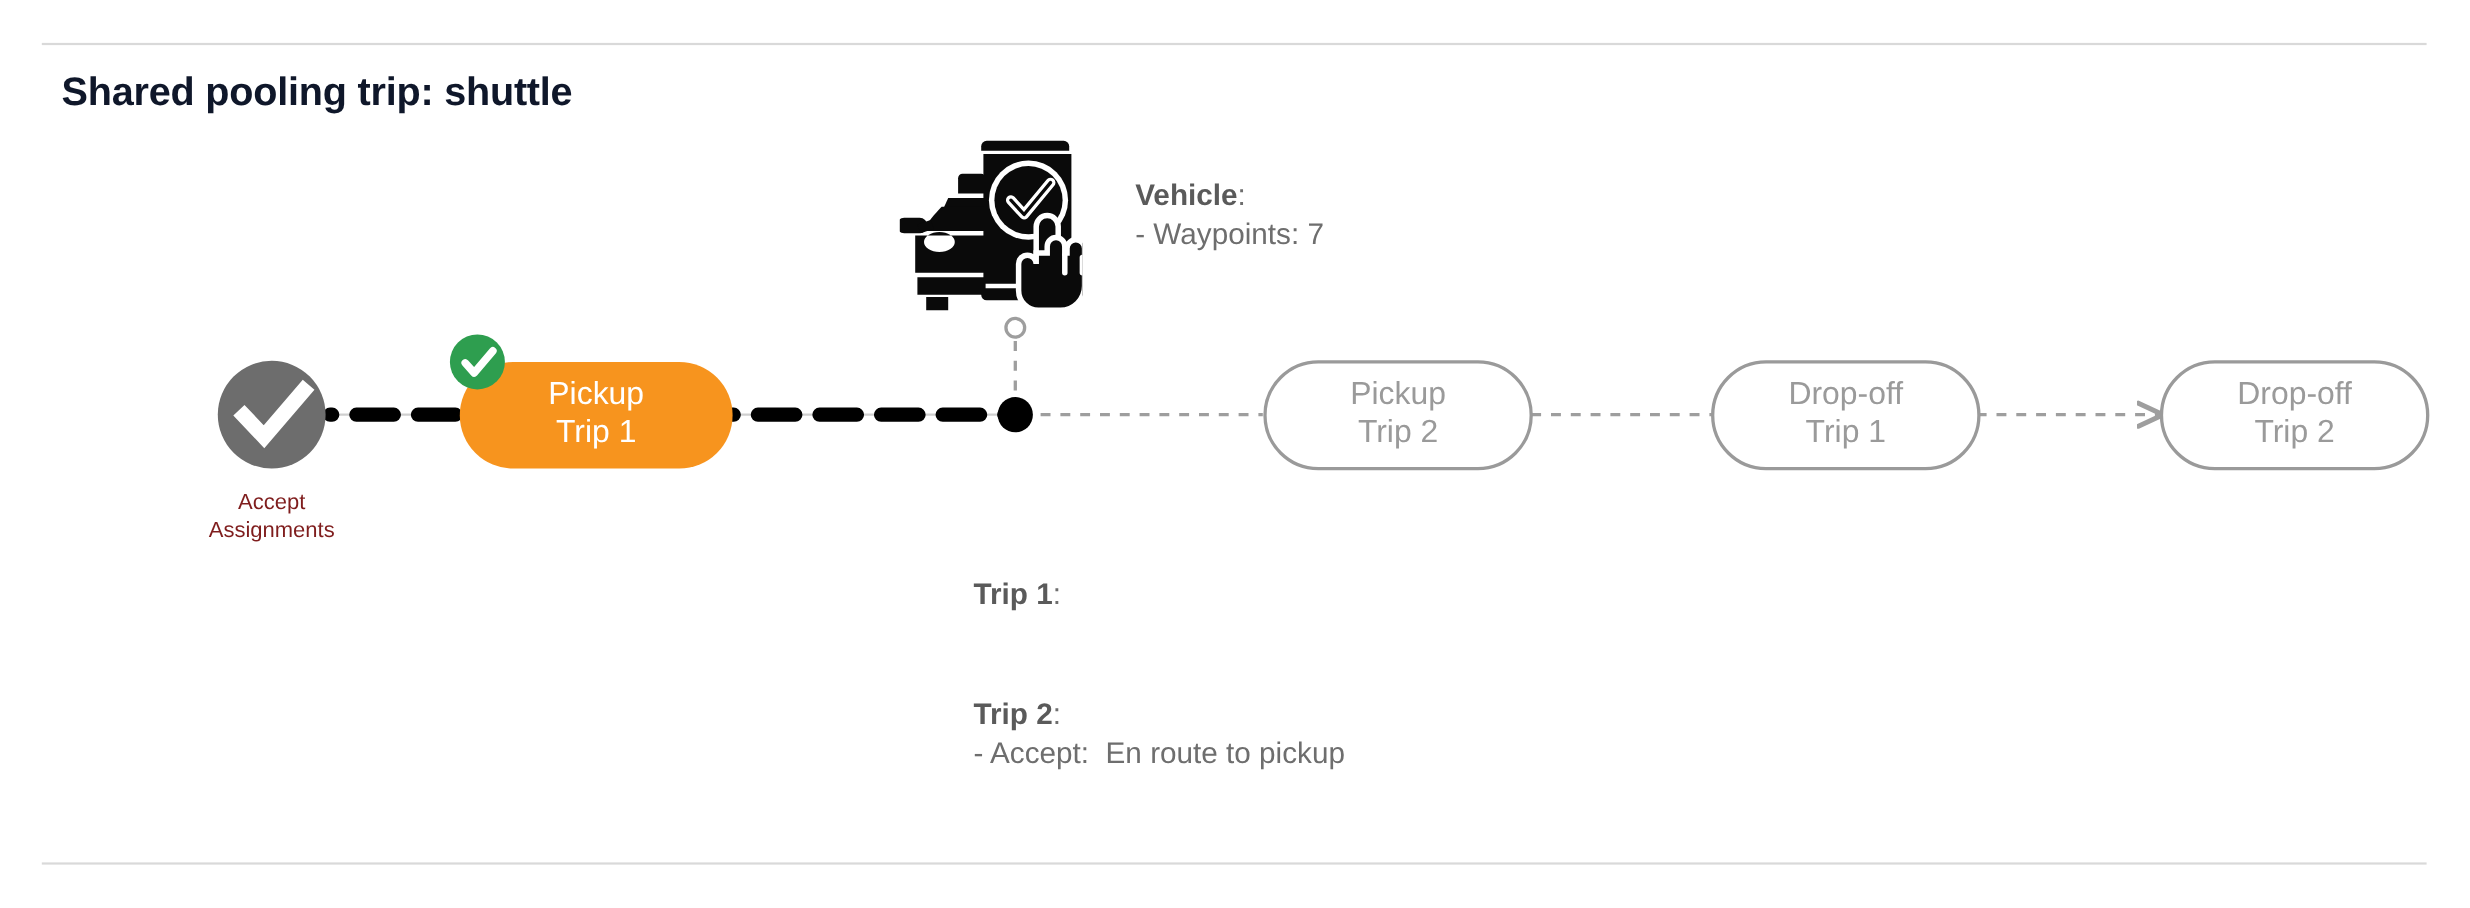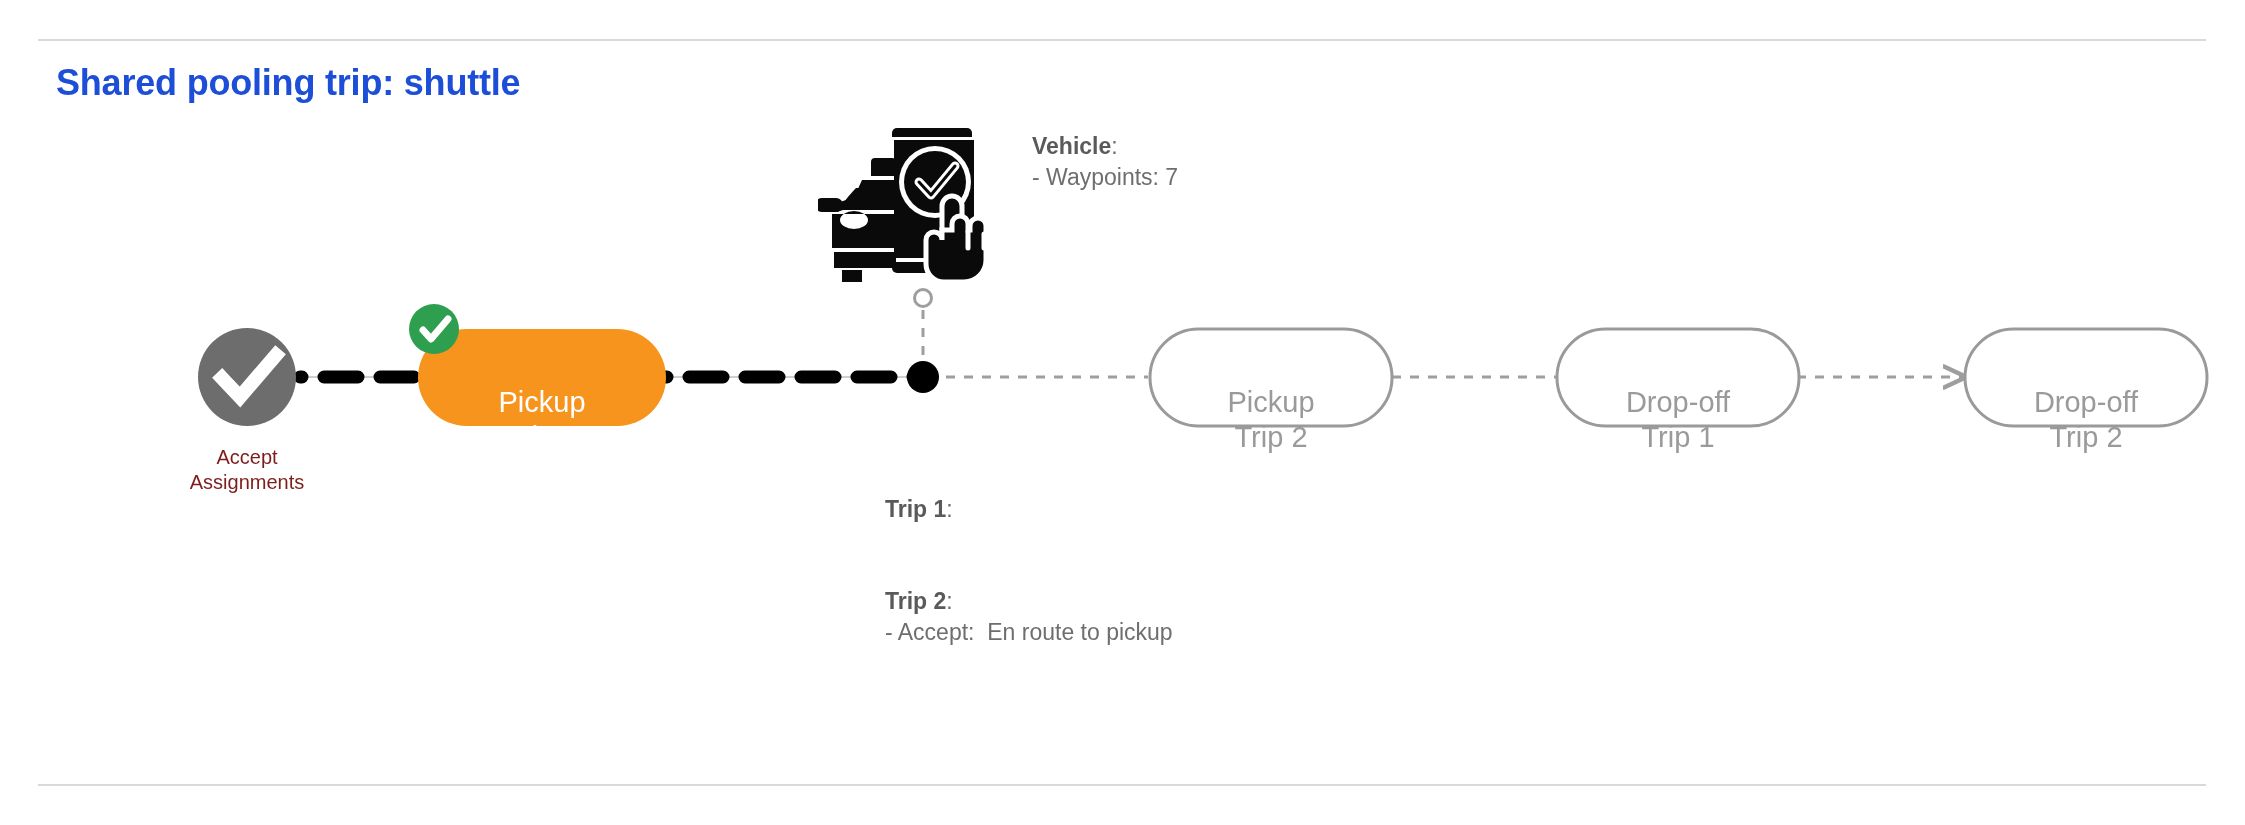--- a/index.html
+++ b/index.html
@@ -30,21 +30,21 @@
   #divider-top    { top: 39px; }
   #divider-bottom { top: 784px; }
 
   
   #page-title {
     position: absolute;
     left: 56px;
     top: 62px;
     font-size: 36px;
     font-weight: bold;
-    color: #1d4ed8;
+    color: #0f172a;
     letter-spacing: -0.2px;
     white-space: nowrap;
   }
 
   
   #flow-svg {
     position: absolute;
     left: 0;
     top: 0;
     width: 2245px;
@@ -55,41 +55,41 @@
   .node-label {
     position: absolute;
     text-align: center;
     line-height: 1.20;
     white-space: pre;
     pointer-events: none;
   }
   .pill-label {
     font-size: 29px;
     font-weight: normal;
-    margin-top: 44px;
   }
   .pill-label.active  { color: #ffffff; }
   .pill-label.pending { color: #9a9a9a; }
 
   #accept-label {
     left: 127px;
     top: 445px;
     width: 240px;
     font-size: 20px;
     color: #7f1d1d;
     line-height: 1.25;
   }
 
   
   .annot {
     position: absolute;
-    font-size: 23px;
+    font-size: 27px;
     line-height: 1.34;
     color: #6e6e6e;
     white-space: pre;
+    margin-top: 28px;
   }
   .annot .hdr {
     font-weight: bold;
     color: #5a5a5a;
   }
   #vehicle-annot { left: 1032px; top: 131px; }
   #trips-annot   { left: 885px;  top: 494px; }
 
   
   #vehicle-icon {

